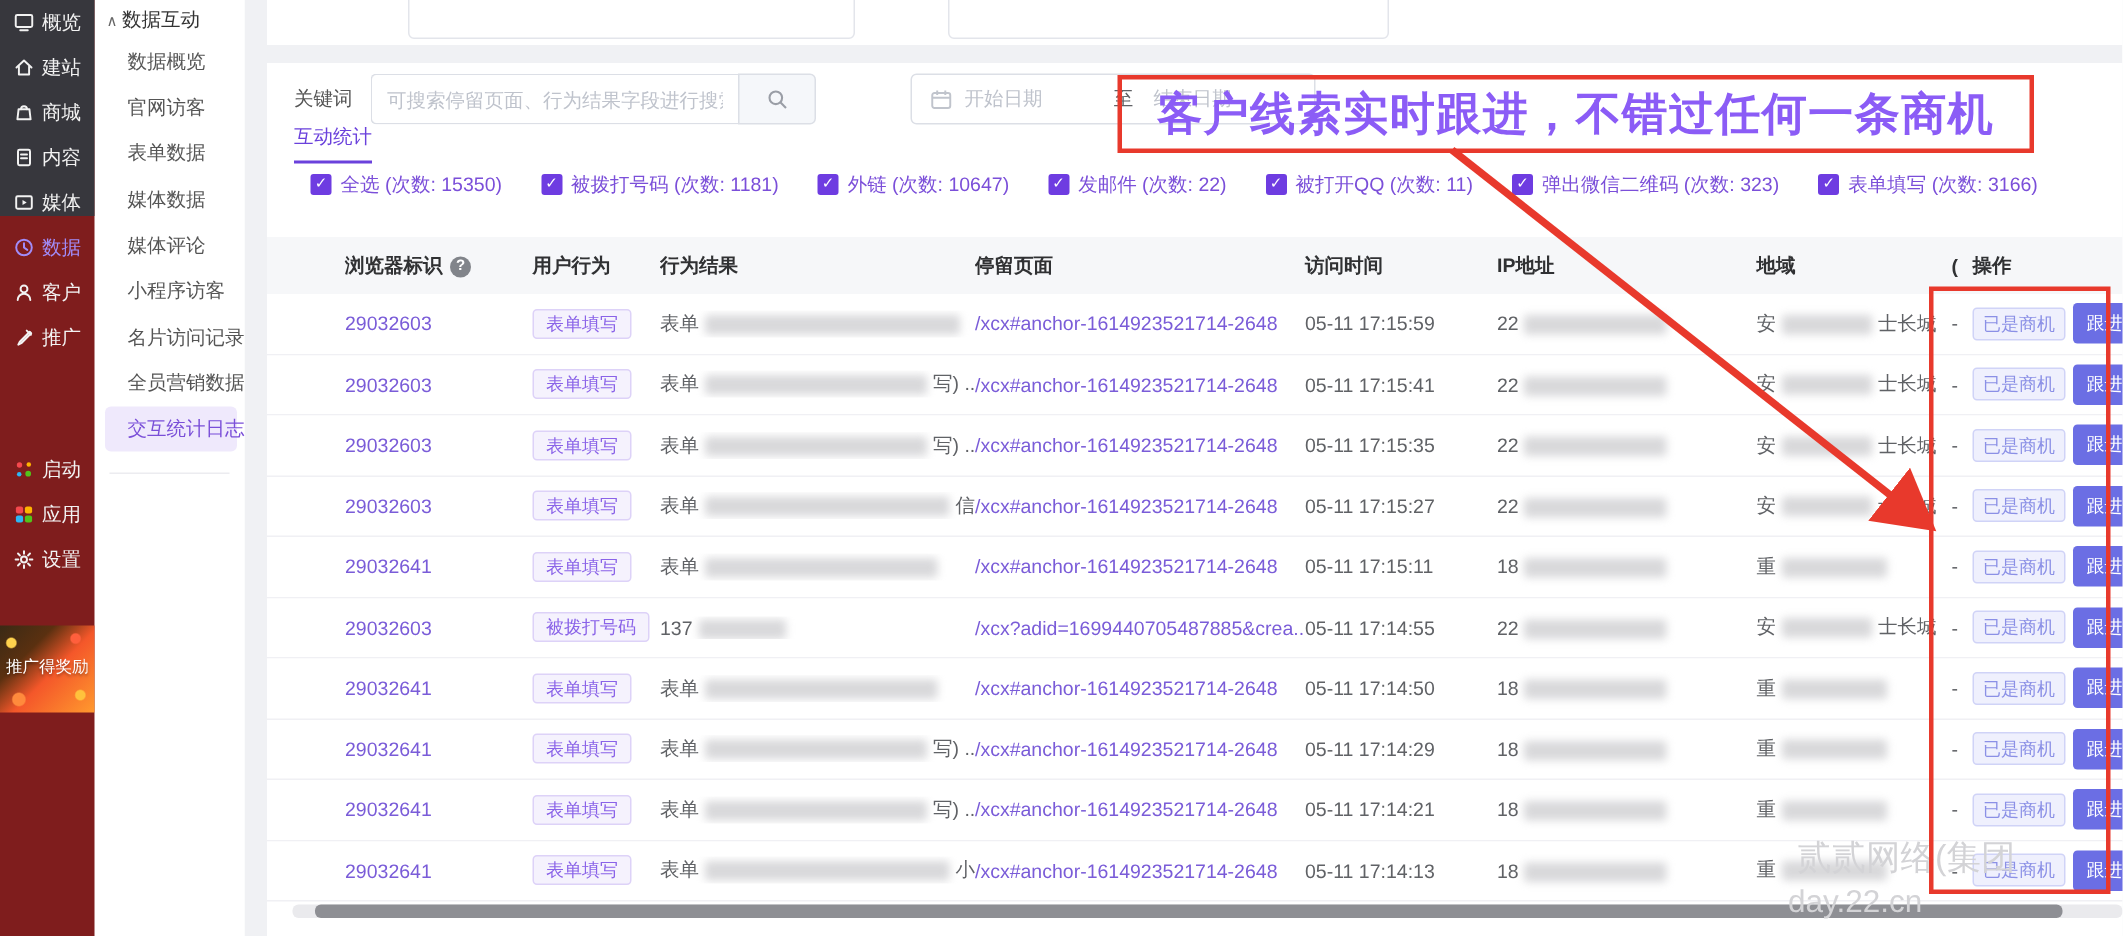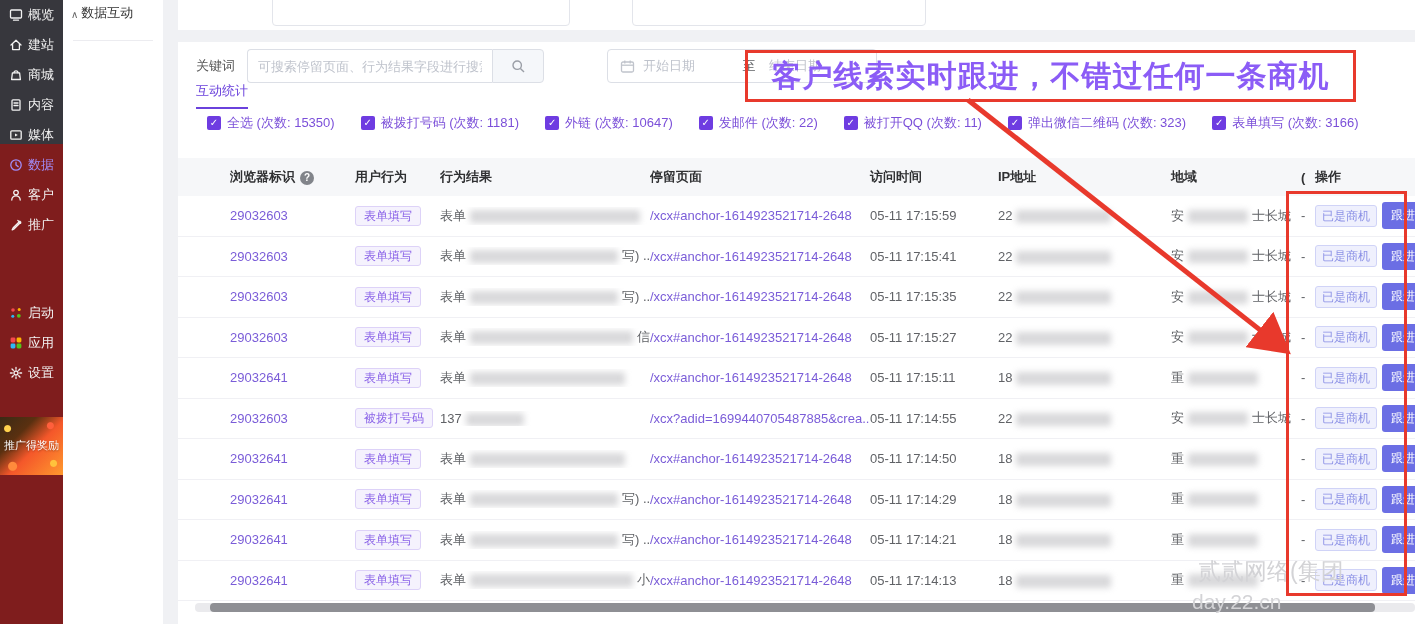--- a/index.html
+++ b/index.html
@@ -430,20 +430,31 @@
   </div>
     </div>
   <div class="promo-banner">推广得奖励</div>
 </div>
 
 <div class="submenu">
   <div class="submenu-header">
     <span class="caret">∧</span>
     <span>数据互动</span>
   </div>
+  <div id="submenu-items">
+      <div class="submenu-item">数据概览</div>
+      <div class="submenu-item">官网访客</div>
+      <div class="submenu-item">表单数据</div>
+      <div class="submenu-item">媒体数据</div>
+      <div class="submenu-item">媒体评论</div>
+      <div class="submenu-item">小程序访客</div>
+      <div class="submenu-item">名片访问记录</div>
+      <div class="submenu-item">全员营销数据</div>
+      <div class="submenu-item active">交互统计日志</div>
+    </div>
   <div class="submenu-divider"></div>
 </div>
 
 <div class="watermark wm1">贰贰网络(集团</div>
 <div class="watermark wm2">day.22.cn</div>
 
 <div class="ann-box">客户线索实时跟进，不错过任何一条商机</div>
 <div class="red-rect"></div>
 <svg class="arrow-svg" width="1415" height="624" viewBox="0 0 1415 624">
   <defs>

